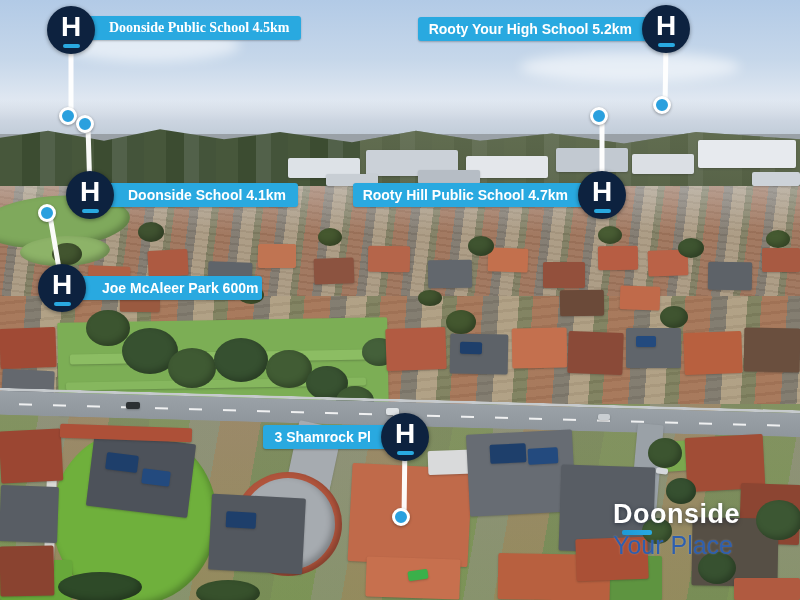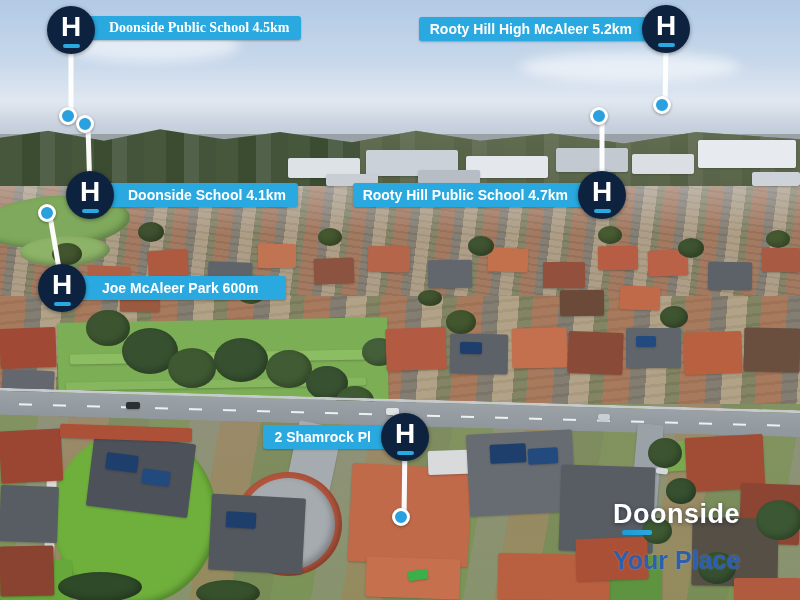--- a/index.html
+++ b/index.html
@@ -59,21 +59,21 @@
        justify-content:center;z-index:7;box-shadow:0 1px 4px rgba(0,0,0,.4);}
   .badge .h{color:#fff;font-weight:bold;font-size:28px;line-height:1;margin-top:1px;}
   .badge .u{width:17px;height:4px;background:var(--label-blue,#29a9e0);border-radius:2px;margin-top:3px;}
 
   
   .logo{position:absolute;left:613px;top:500px;z-index:8;}
   .logo .word{font-weight:bold;font-size:27px;color:#fff;letter-spacing:.5px;line-height:1.1;
        text-shadow:0 1px 4px rgba(10,20,40,.55);}
   .logo .dash{position:absolute;left:9px;top:30px;width:30px;height:5px;border-radius:2px;
        background:linear-gradient(90deg,#1d9ad8,#29a9e0);}
-  .logo .tag{font-weight:bold;font-size:25px;color:var(--tagline-blue,#2e5fae);margin-top:18px;
+  .logo .tag{font-weight:normal;font-size:25px;color:var(--tagline-blue,#2e5fae);margin-top:3px;
        line-height:1;text-shadow:0 0 2px rgba(255,255,255,.25);}
 </style>
 </head>
 <body>
 
 <div class="stage">
 
   <div class="band sky"></div>
   <div class="cloud" style="left:60px;top:28px;width:180px;height:34px;"></div>
   <div class="cloud" style="left:520px;top:52px;width:220px;height:30px;"></div>
@@ -209,21 +209,21 @@
 
   <div>
     <div class="bar" style="left:87px;top:16px;padding:0 12px 0 22px;font-family:Liberation Serif, serif;">Doonside Public School 4.5km</div>
     <div class="badge" style="left:47px;top:6px;">
       <span class="h">H</span>
       <span class="u"></span>
     </div>
   </div>
 
   <div>
-    <div class="bar" style="right:134px;top:17px;padding:0 34px 0 11px;">Rooty Hill High McAleer 5.2km</div>
+    <div class="bar" style="right:134px;top:17px;padding:0 34px 0 11px;">Rooty Your High School 5.2km</div>
     <div class="badge" style="left:642px;top:5px;">
       <span class="h">H</span>
       <span class="u"></span>
     </div>
   </div>
 
   <div>
     <div class="bar" style="left:104px;top:183px;padding:0 12px 0 24px;">Doonside School 4.1km</div>
     <div class="badge" style="left:66px;top:171px;">
       <span class="h">H</span>
@@ -233,29 +233,29 @@
 
   <div>
     <div class="bar" style="right:198px;top:183px;padding:0 34px 0 10px;">Rooty Hill Public School 4.7km</div>
     <div class="badge" style="left:578px;top:171px;">
       <span class="h">H</span>
       <span class="u"></span>
     </div>
   </div>
 
   <div>
-    <div class="bar" style="left:76px;top:276px;padding:0 28px 0 26px;">Joe McAleer Park 600m</div>
+    <div class="bar" style="left:76px;top:276px;padding:0 4px 0 26px;">Joe McAleer Park 600m</div>
     <div class="badge" style="left:38px;top:264px;">
       <span class="h">H</span>
       <span class="u"></span>
     </div>
   </div>
 
   <div>
-    <div class="bar" style="right:395px;top:425px;padding:0 34px 0 12px;">2 Shamrock Pl</div>
+    <div class="bar" style="right:395px;top:425px;padding:0 34px 0 12px;">3 Shamrock Pl</div>
     <div class="badge" style="left:381px;top:413px;">
       <span class="h">H</span>
       <span class="u"></span>
     </div>
   </div>
 
   <div class="logo">
     <div class="word">Doonside</div>
     <div class="dash"></div>
     <div class="tag">Your Place</div>

